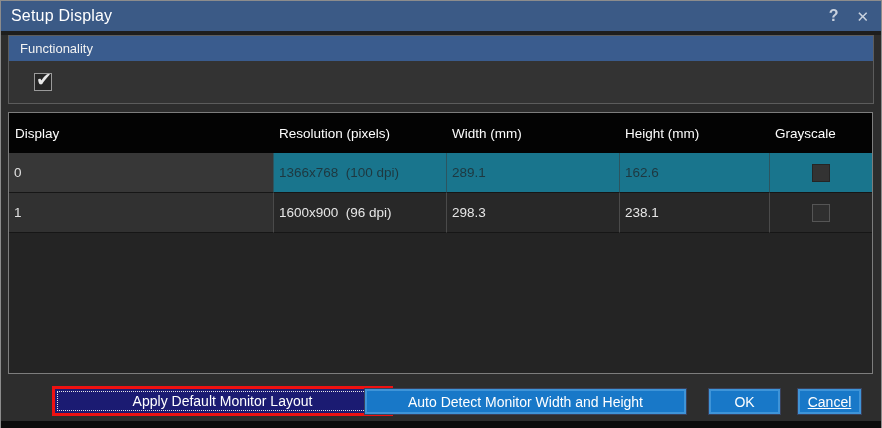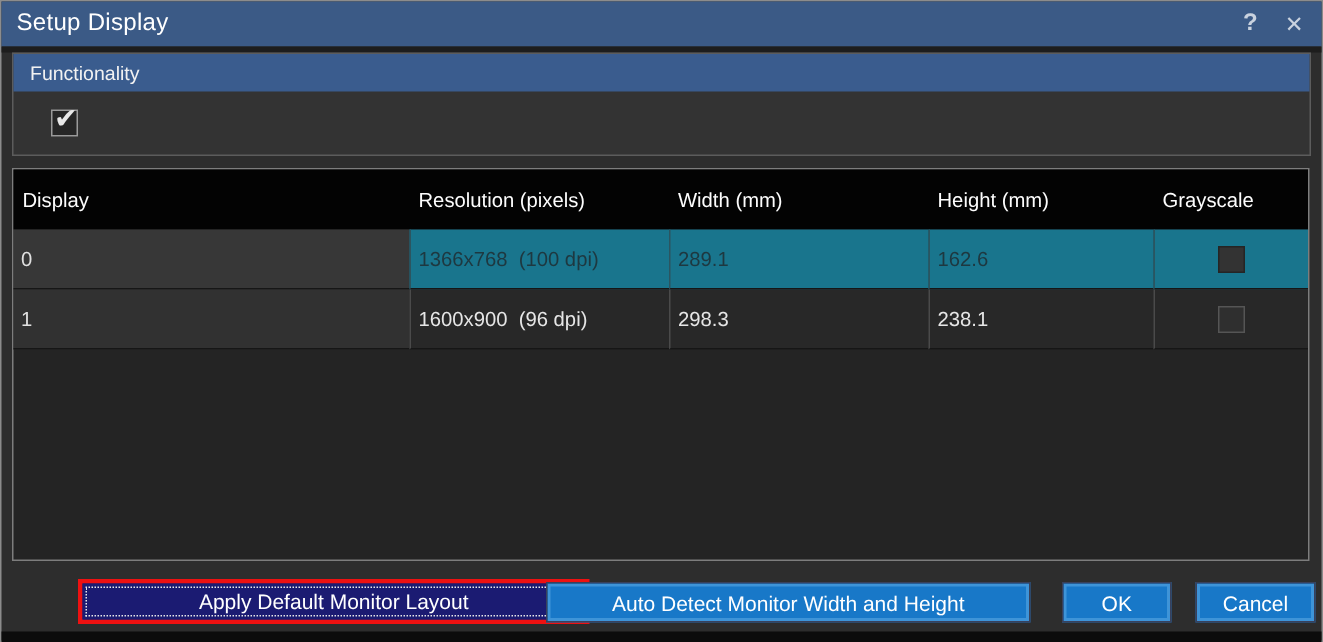--- a/index.html
+++ b/index.html
@@ -83,21 +83,21 @@
   }
   .btn-apply .focus-rect { position:absolute; inset:2px; border:1px dotted #e8e8e8; pointer-events:none; }
 
   .btn-blue {
     position:absolute; top:2px; height:27px; background:#1878c8; color:#fff;
     font-size:14px; display:flex; align-items:center; justify-content:center;
     border:1px solid #39415c; box-shadow: inset 0 0 0 2px #3e94d8; cursor:pointer;
   }
   .btn-auto   { left:364px; width:323px; }
   .btn-ok     { left:708px; width:73px; }
-  .btn-cancel { left:797px; width:80px; }
+  .btn-cancel { left:797px; width:65px;text-decoration:underline; }
 
   .bottom-strip { position:absolute; left:1px; right:1px; bottom:0; height:7px; background:#0c0c0c; }
 </style>
 </head>
 <body>
 
 <div class="screen">
 
   <div class="titlebar">
     <span class="title">Setup Display</span>

